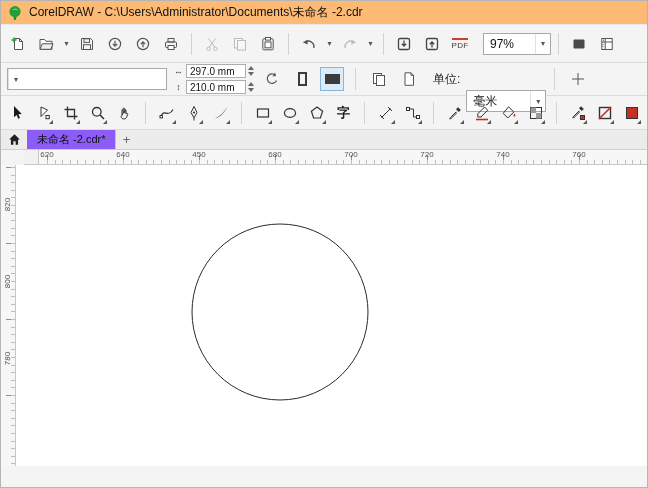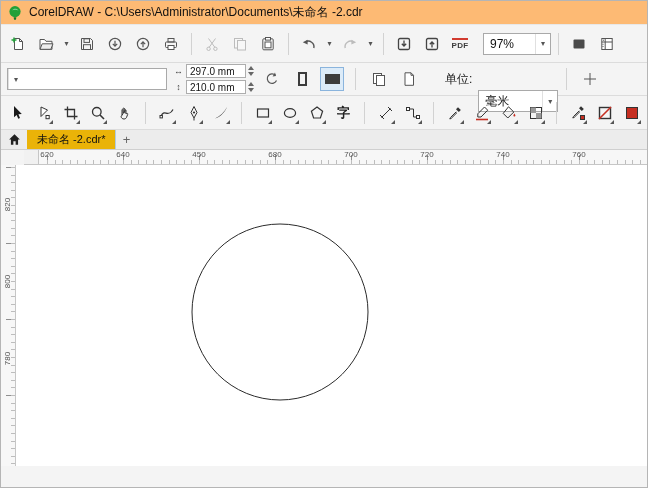--- a/index.html
+++ b/index.html
@@ -16,21 +16,21 @@
   .menu-item { display:flex; align-items:center; padding:0 6px; font-size:12px; color:#1a1a1a; cursor:default; }
 
   
   .toolbar, .propbar, .toolboxbar { display:flex; align-items:center; background:#f4f4f4; border-bottom:1px solid #dcdcdc; }
   .toolbar { height:38px; padding:0 4px; gap:2px; }
   .tbtn { width:26px; height:26px; display:flex; align-items:center; justify-content:center; border-radius:2px; position:relative; }
   .tbtn.disabled { opacity:.35; }
   .caret-btn { width:11px; height:26px; display:flex; align-items:center; justify-content:center; font-size:8px; color:#555; }
   .sep { width:1px; height:22px; background:#d2d2d2; margin:0 5px; flex:none; }
   .icon16 { width:16px; height:16px; display:block; }
-  .pdf-glyph { font-size:8px; font-weight:bold; color:#3c3c3c; letter-spacing:.3px; border-top:2px solid #d23b2f; padding-top:1px; }
+  .pdf-glyph { font-size:8px; font-weight:normal; color:#3c3c3c; letter-spacing:.3px; border-top:2px solid #d23b2f; padding-top:1px; }
 
   .combo { height:22px; background:#fff; border:1px solid #a9a9a9; display:flex; align-items:center; font-size:12px; color:#111; }
   .combo .val { flex:1; padding-left:6px; white-space:nowrap; overflow:hidden; }
   .combo .ccaret { width:15px; align-self:stretch; display:flex; align-items:center; justify-content:center; font-size:8px; color:#555; border-left:1px solid #e0e0e0; }
   .zoom-combo { width:68px; margin-left:8px; }
 
   
   .propbar { height:33px; padding:0 6px; gap:6px; }
   .preset-combo { width:160px; }
   .dims { display:flex; align-items:center; gap:3px; }
@@ -39,34 +39,34 @@
   .dim-icon { font-size:9px; color:#444; width:11px; text-align:center; line-height:1; }
   .dim-field { width:60px; height:14px; background:#fff; border:1px solid #adadad; font-size:10px; display:flex; align-items:center; padding-left:3px; color:#111; }
   .spinner { display:flex; flex-direction:column; gap:2px; }
   .spinner i { width:0; height:0; border-left:3px solid transparent; border-right:3px solid transparent; display:block; }
   .spinner i.up { border-bottom:4px solid #666; }
   .spinner i.dn { border-top:4px solid #666; }
   .obtn { width:24px; height:24px; display:flex; align-items:center; justify-content:center; border:1px solid transparent; }
   .obtn.active { background:#dcebf8; border-color:#8ab4dd; }
   .portrait-glyph { width:9px; height:14px; border:2px solid #3c3c3c; }
   .landscape-glyph { width:15px; height:10px; background:#3c3c3c; }
-  .units-label { font-size:12px; color:#1a1a1a; margin-left:18px; }
+  .units-label { font-size:12px; color:#1a1a1a; margin-left:6px; }
   .units-combo { width:80px;margin-top:44px; }
   .edge-cut { margin-left:2px; }
 
   
   .toolboxbar { height:34px; padding:0 4px; gap:4px; }
   .tool { width:26px; height:26px; display:flex; align-items:center; justify-content:center; position:relative; border-radius:2px; }
   .tool.flyout::after { content:''; position:absolute; right:2px; bottom:2px; width:0; height:0; border-style:solid; border-width:0 0 4px 4px; border-color:transparent transparent #555 transparent; }
   .tool .zi { font-size:13px; color:#222; font-weight:bold; line-height:1; }
 
   
   .docbar { height:20px; background:#ececec; border-bottom:1px solid #cfcfcf; display:flex; align-items:stretch; }
   .home-btn { width:26px; display:flex; align-items:center; justify-content:center; }
-  .doc-tab { padding:0 10px; background:#eab308; border-right:1px solid #aecbe6; display:flex; align-items:center; font-size:11px; color:#111; }
+  .doc-tab { padding:0 10px; background:#8b5cf6; border-right:1px solid #aecbe6; display:flex; align-items:center; font-size:11px; color:#111; }
   .newtab-btn { width:20px; display:flex; align-items:center; justify-content:center; font-size:13px; color:#666; }
 
   
   .ruler-row { height:15px; display:flex;margin-left:23px; }
   .ruler-corner { width:15px; height:15px; background:#f1f1f1; border-right:1px solid #c6c6c6; border-bottom:1px solid #c6c6c6; flex:none; }
   .h-ruler { position:relative; flex:1; background-color:#f7f7f7; border-bottom:1px solid #c6c6c6; overflow:hidden;
     background-image:
       repeating-linear-gradient(90deg, #bdbdbd 0 1px, transparent 1px 7.6px),
       repeating-linear-gradient(90deg, #8f8f8f 0 1px, transparent 1px 76px);
     background-size:100% 4px, 100% 9px;

